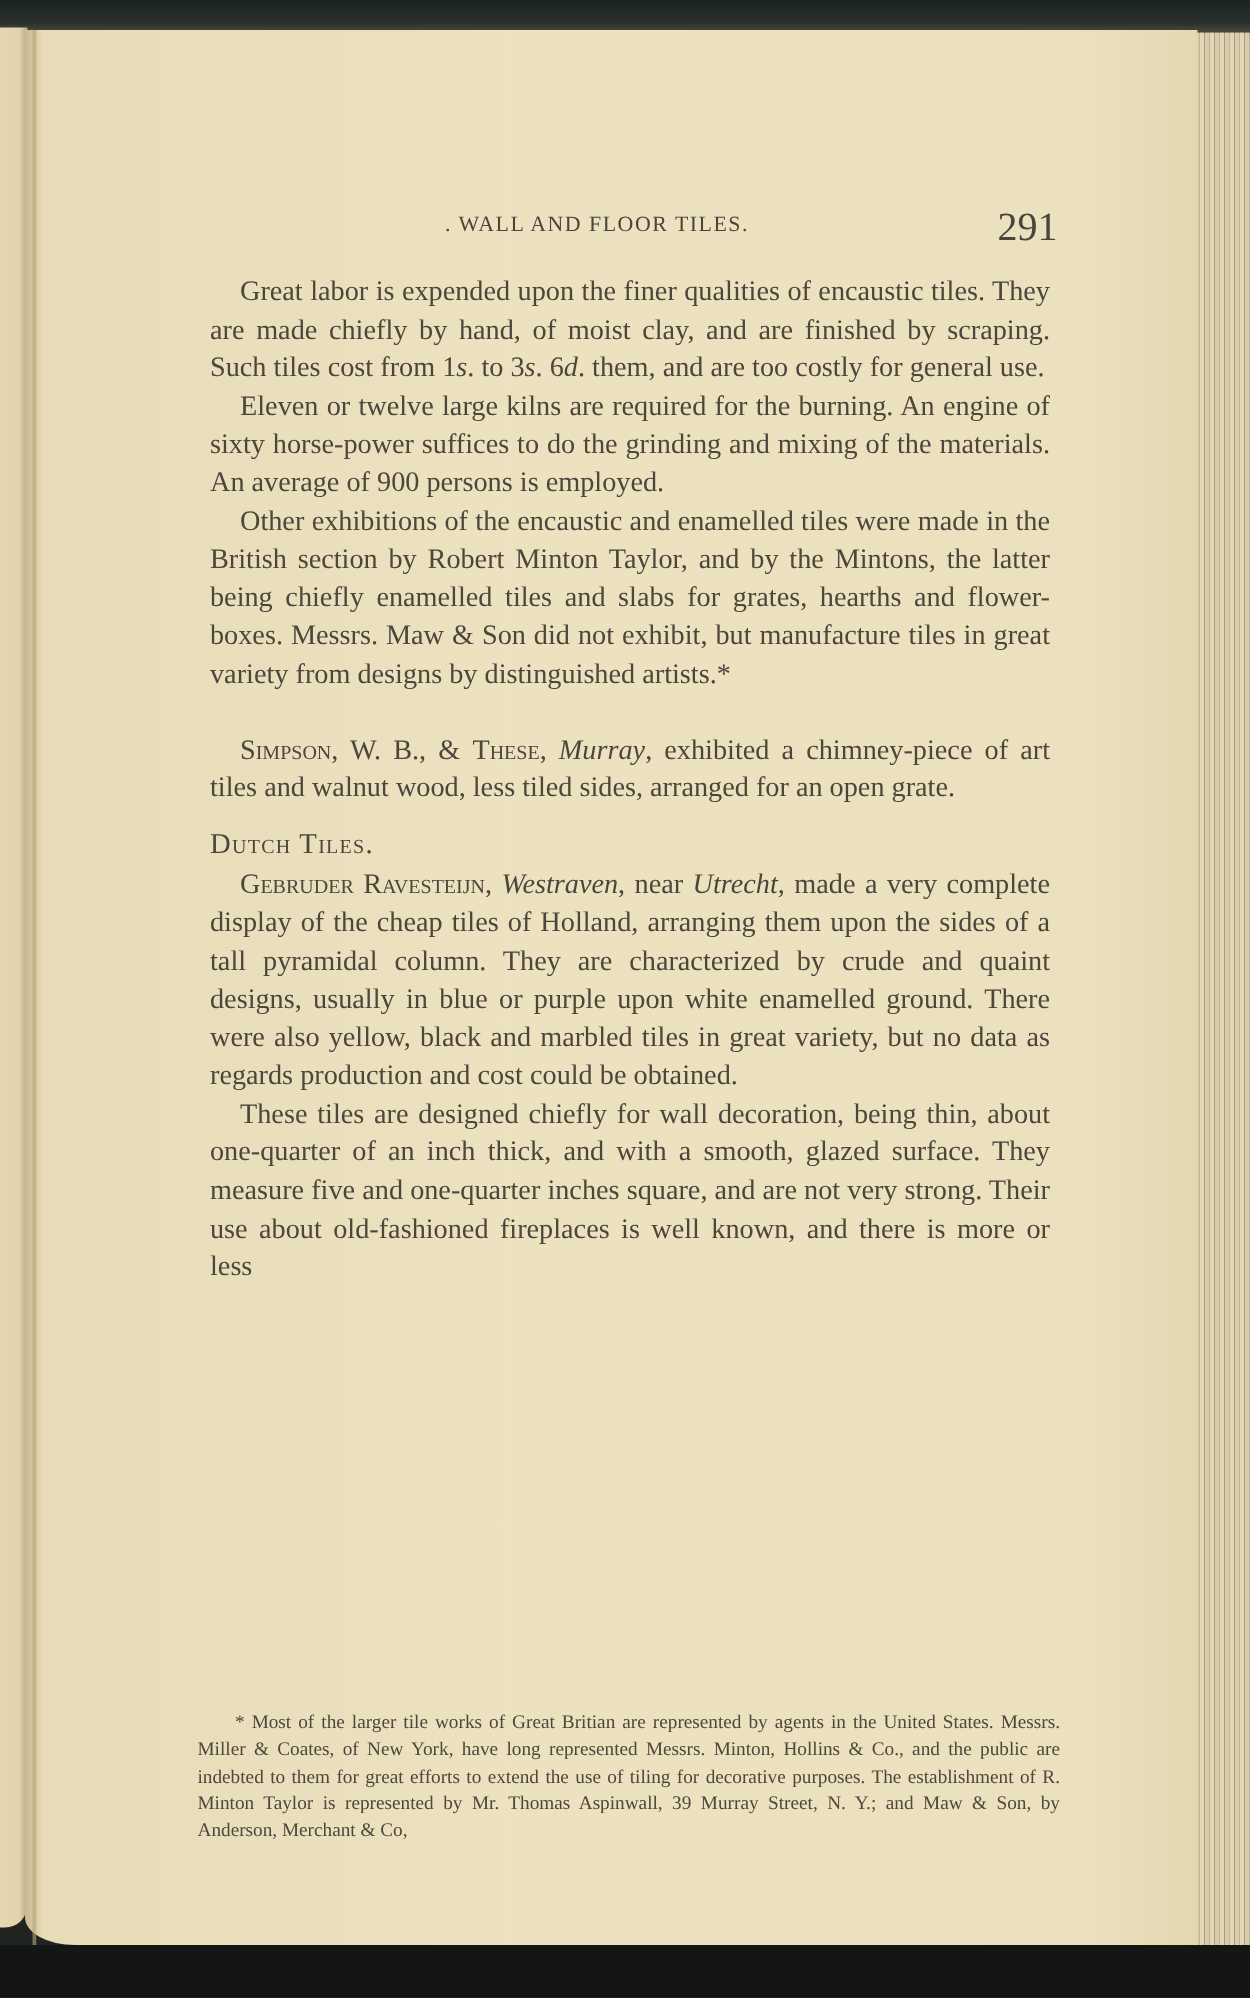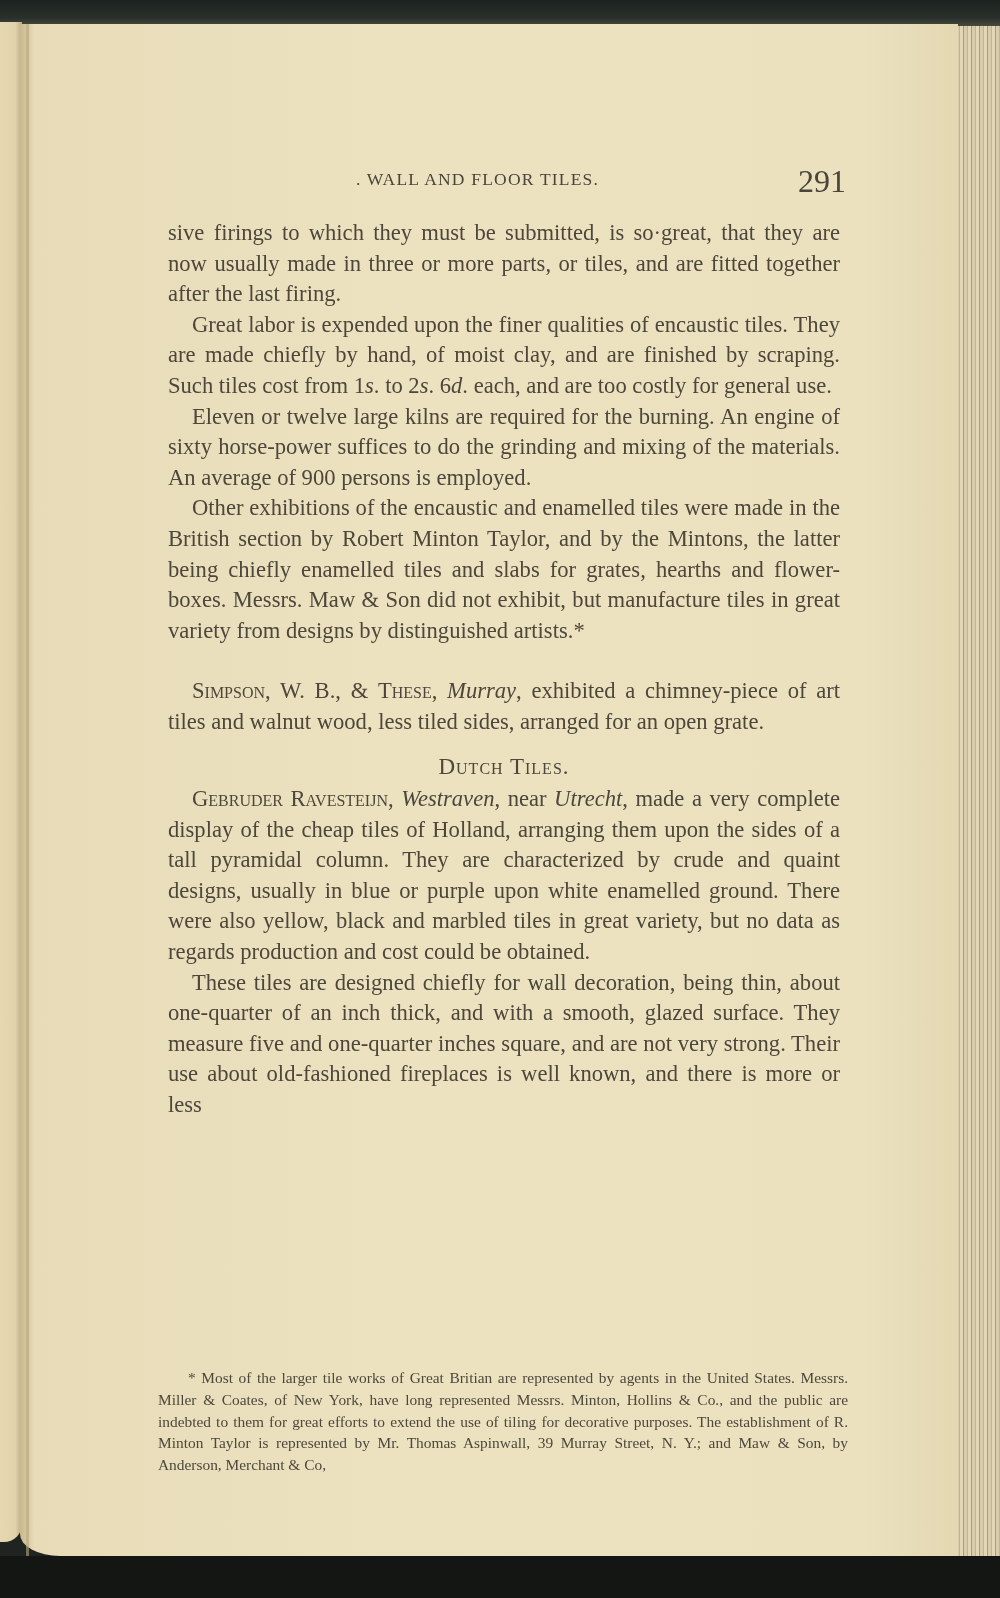--- a/index.html
+++ b/index.html
@@ -24,21 +24,21 @@
     background:repeating-linear-gradient(90deg,#d8ccaa 0 3px,#bfb393 3px 4px,#e2d7b6 4px 7px,#a89c7e 7px 8px); }
   .content { position:absolute; left:148px; top:0; width:672px; }
   .running-head { position:absolute; top:141px; left:0; width:672px; height:30px; color:#4a443a; }
   .running-title { position:absolute; left:188px; top:4px; font-size:17.5px; letter-spacing:1.2px; }
   .page-number { position:absolute; right:-6px; top:-2px; font-size:32px; }
   .body-text { position:absolute; top:194px; left:0; width:672px; color:#4d463b;
     font-size:22.6px; line-height:30.6px; text-align:justify; }
   p { margin:0; }
   .indent { text-indent:24px; }
   .gap { height:30px; }
-  .heading { text-align:center; font-variant:small-caps; font-size:23px; letter-spacing:1px; margin:14px 0 2px; }
+  .heading { text-align:left; font-variant:small-caps; font-size:23px; letter-spacing:1px; margin:14px 0 2px; }
   .sc { font-variant:small-caps;margin-top:48px; }
   .footnote { position:absolute; top:1295px; left:-10px; width:690px; color:#4e473c;
     font-size:15.4px; line-height:21.8px; text-align:justify;margin-top:48px; }
   .footnote .first { text-indent:30px; }
 </style>
 </head>
 <body>
 
 <div class="top-band"></div>
 <div class="left-leaf"></div>
@@ -47,22 +47,21 @@
 <div class="page">
   <div class="gutter-line"></div>
 
   <div class="content">
     <div class="running-head">
       <span class="running-title">. WALL AND FLOOR TILES.</span>
       <span class="page-number">291</span>
     </div>
 
     <div class="body-text">
-      <p>sive firings to which they must be submitted, is so·great, that they are now usually made in three or more parts, or tiles, and are fitted together after the last firing.</p>
-      <p class="indent"><span>Great labor is expended upon the finer qualities of encaustic tiles. They are made chiefly by hand, of moist clay, and are finished by scraping. Such tiles cost from 1</span><i>s</i><span>. to 2</span><i>s</i><span>. 6</span><i>d</i><span>. each, and are too costly for general use.</span></p>
+      <p class="indent"><span>Great labor is expended upon the finer qualities of encaustic tiles. They are made chiefly by hand, of moist clay, and are finished by scraping. Such tiles cost from 1</span><i>s</i><span>. to 3</span><i>s</i><span>. 6</span><i>d</i><span>. them, and are too costly for general use.</span></p>
       <p class="indent">Eleven or twelve large kilns are required for the burning. An engine of sixty horse-power suffices to do the grinding and mixing of the materials. An average of 900 persons is employed.</p>
       <p class="indent">Other exhibitions of the encaustic and enamelled tiles were made in the British section by Robert Minton Taylor, and by the Mintons, the latter being chiefly enamelled tiles and slabs for grates, hearths and flower-boxes. Messrs. Maw &amp; Son did not exhibit, but manufacture tiles in great variety from designs by distinguished artists.*</p>
       <div class="gap"></div>
       <p class="indent"><span class="sc">Simpson</span><span>, W. B., &amp; </span><span class="sc">These</span><span>, </span><i>Murray</i><span>, exhibited a chimney-piece of art tiles and walnut wood, less tiled sides, arranged for an open grate.</span></p>
       <div class="heading">Dutch Tiles.</div>
       <p class="indent"><span class="sc">Gebruder Ravesteijn</span><span>, </span><i>Westraven</i><span>, near </span><i>Utrecht</i><span>, made a very complete display of the cheap tiles of Holland, arranging them upon the sides of a tall pyramidal column. They are characterized by crude and quaint designs, usually in blue or purple upon white enamelled ground. There were also yellow, black and marbled tiles in great variety, but no data as regards production and cost could be obtained.</span></p>
       <p class="indent">These tiles are designed chiefly for wall decoration, being thin, about one-quarter of an inch thick, and with a smooth, glazed surface. They measure five and one-quarter inches square, and are not very strong. Their use about old-fashioned fireplaces is well known, and there is more or less</p>
     </div>
 
     <div class="footnote">

